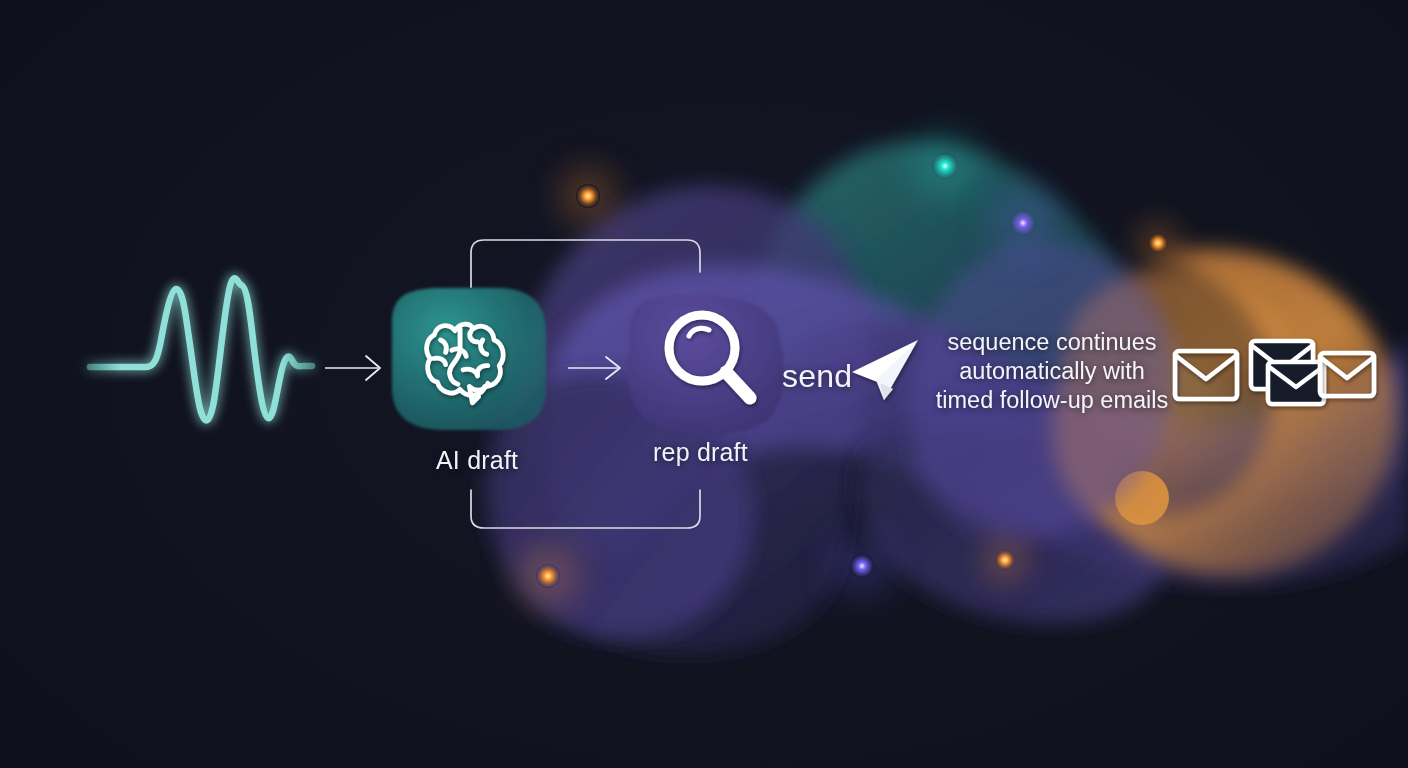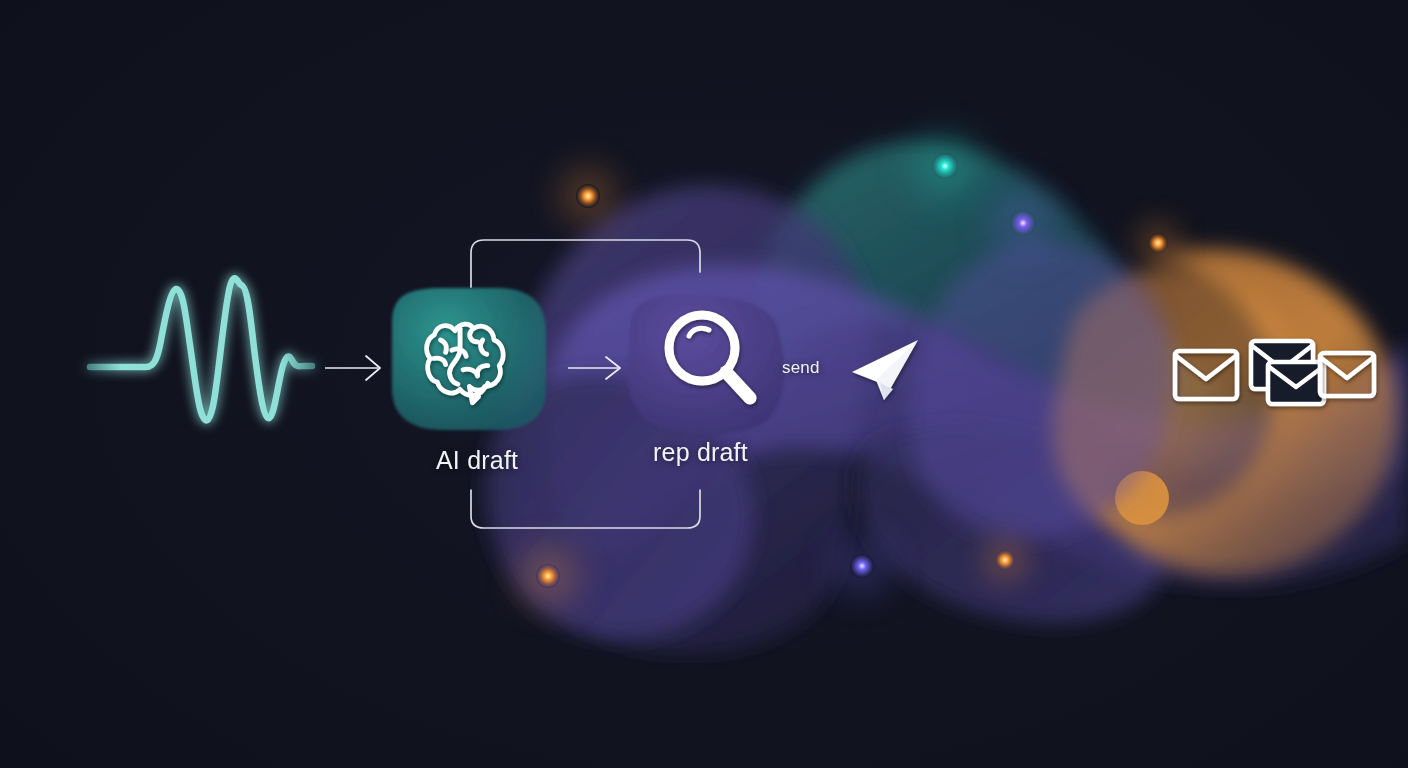--- a/index.html
+++ b/index.html
@@ -30,21 +30,21 @@
     font-weight: 400;
     white-space: nowrap;
     letter-spacing: .2px;
     text-shadow: 0 1px 6px rgba(0,0,0,.55);
   }
   .node-label { font-size: 25px; }
   #label-transcript { left: 124px; top: 446px; }
   #label-aidraft   { left: 436px; top: 446px; }
   #label-repreview { left: 653px; top: 438px; }
   #label-send {
-    left: 782px; top: 358px; font-size: 17px;
+    left: 782px; top: 358px; font-size: 32px;
   }
   #seq-text {
     position: absolute;
     left: 928px; top: 328px;
     width: 248px;
     color: #f4f5fa;
     font-size: 23.5px;
     line-height: 29px;
     text-align: center;
     font-family: "Liberation Sans", sans-serif;
@@ -279,14 +279,15 @@
 
     <g filter="url(#iconShadow)" fill="none" stroke="#ffffff" stroke-width="4.6" stroke-linejoin="round">
       <rect x="1320" y="353" width="54" height="43" rx="4"></rect>
       <polyline points="1320,357 1347,378 1374,357"></polyline>
     </g>
   </svg>
 
   <div class="label node-label" id="label-aidraft">AI draft</div>
   <div class="label node-label" id="label-repreview">rep draft</div>
   <div class="label" id="label-send">send</div>
+  <div id="seq-text">sequence continues automatically with timed follow-up emails</div>
 
 </div>
 
 </body></html>

